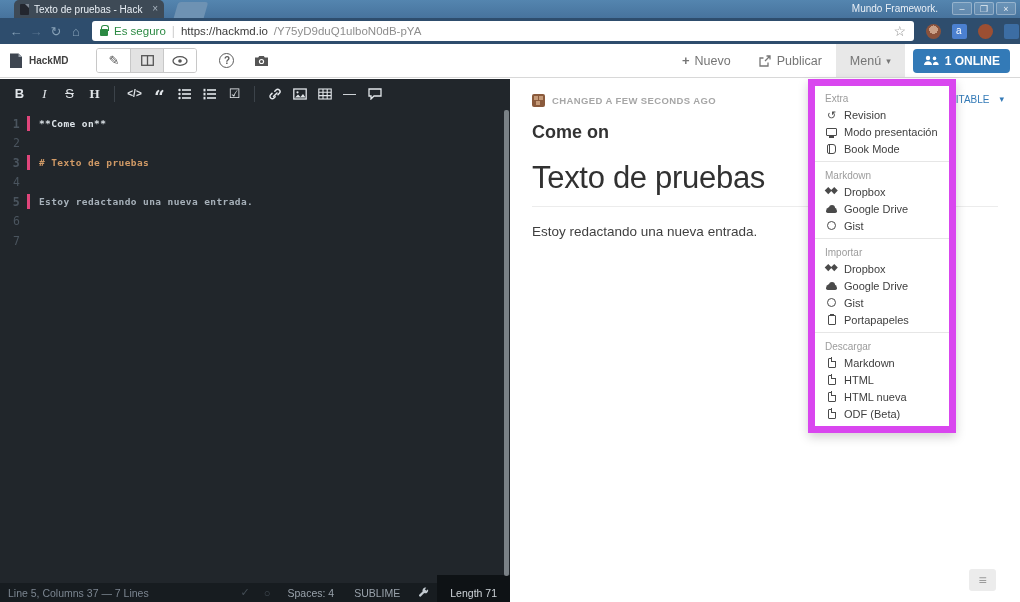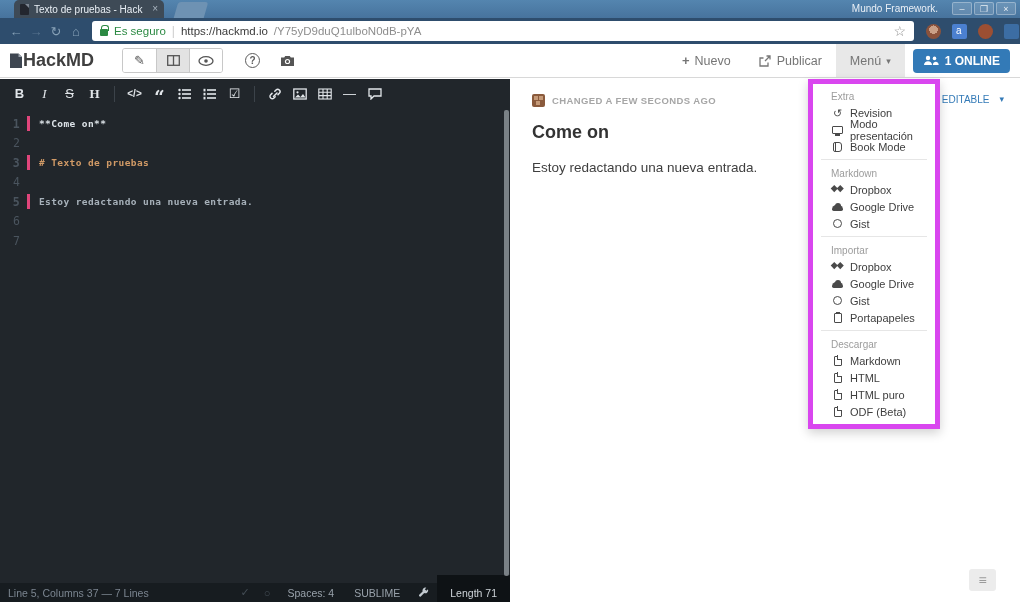--- a/index.html
+++ b/index.html
@@ -32,21 +32,21 @@
   .ext-icons{display:flex;gap:11px;margin-left:12px;align-items:center}
   .ext{width:15px;height:15px}
   .ext-avatar{border-radius:50%;background:radial-gradient(circle at 50% 38%,#caa087 35%,#8a523c 36%)}
   .ext-translate{background:#4b80d0;border-radius:2px;position:relative}
   .ext-translate::before{content:"a";color:#fff;font-size:10px;position:absolute;left:4px;top:1px}
   .ext-cookie{border-radius:50%;background:#9c4f33}
   .ext-app{background:#3c6da3;border-radius:2px}
 
   
   .appheader{position:absolute;top:44px;left:0;right:0;height:34px;background:#fff;border-bottom:1px solid #d8d8d8;display:flex;align-items:center}
-  .brand{display:flex;align-items:center;margin-left:9px;font-size:18px;color:#404040;font-weight:700}
+  .brand{display:flex;align-items:center;gap:6px;margin-left:9px;font-size:10px;color:#404040;font-weight:700}
   .viewgroup{display:flex;margin-left:28px;border:1px solid #c8c8c8;border-radius:3px;overflow:hidden;height:25px}
   .viewbtn{width:33px;display:flex;align-items:center;justify-content:center;color:#555;background:#fff;border-left:1px solid #c8c8c8;font-size:13px}
   .viewbtn:first-child{border-left:none}
   .viewbtn.active{background:#e3e3e3}
   .round-help{margin-left:22px;width:15px;height:15px;border:1.5px solid #5c5c5c;border-radius:50%;color:#5c5c5c;font-size:10px;font-weight:700;display:flex;align-items:center;justify-content:center}
   .cam{margin-left:20px;display:flex}
   .header-right{margin-left:auto;display:flex;align-items:center;height:100%}
   .hbtn{color:#757575;font-size:12.5px;display:flex;align-items:center;gap:5px;padding:0 14px;height:100%}
   .hbtn .plus{font-size:13px;font-weight:700}
   .menu-btn{background:#e8e8e8}
@@ -88,21 +88,21 @@
   .avatar{width:13px;height:13px;border-radius:2px;background:#8a5a3c;position:relative;flex:0 0 13px}
   .avatar::before{content:"";position:absolute;left:2px;top:2px;width:4px;height:4px;background:#c59a78;box-shadow:5px 0 #c59a78,2px 5px #c59a78}
   .changed{font-size:9.5px;color:#a6a6a6;font-weight:700;letter-spacing:.4px}
   .editable{position:absolute;right:16px;top:15px;color:#337ab7;font-size:10px;font-weight:400;display:flex;gap:10px;}
   .lead{margin-top:15px;font-weight:700;font-size:18px;color:#333}
   h1.doc-title{font-size:31px;font-weight:500;color:#313131;margin-top:17px;padding-bottom:10px;border-bottom:1px solid #ececec;letter-spacing:-.3px}
   .body-p{margin-top:17px;font-size:13.5px;color:#3f3f3f}
   .toc-btn{position:absolute;right:24px;bottom:11px;width:27px;height:22px;background:#ececec;border-radius:3px;color:#9b9b9b;display:flex;align-items:center;justify-content:center;font-size:14px}
 
   
-  .dropdown{position:absolute;left:808px;top:79px;width:132px;background:#fff;border:5px solid #d946ef;box-shadow:0 4px 10px rgba(0,0,0,.18);padding:3px 8px 4px;z-index:50}
+  .dropdown{position:absolute;left:808px;top:79px;width:148px;background:#fff;border:7px solid #d946ef;box-shadow:0 4px 10px rgba(0,0,0,.18);padding:3px 0 4px;z-index:50}
   .dd-header{font-size:10px;color:#9c9c9c;padding:4px 10px 2px}
   .dd-item{display:flex;align-items:center;gap:6px;padding:2px 10px;font-size:11px;color:#3e3e3e;height:17px;cursor:pointer}
   .dd-div{border-top:1px solid #e6e6e6;margin:4px 0}
   .gi{flex:0 0 13px;text-align:center;color:#4a4a4a;font-size:11px;line-height:12px;display:flex;align-items:center;justify-content:center}
   .mon{width:11px;height:8px;border:1.3px solid #4a4a4a;border-radius:1px;display:block;position:relative}
   .mon::after{content:"";position:absolute;left:2px;bottom:-3px;width:5px;height:1.6px;background:#4a4a4a}
   .book{width:9px;height:10px;border:1.3px solid #4a4a4a;border-radius:2px 3px 3px 2px;display:block;position:relative}
   .book::before{content:"";position:absolute;left:1px;top:0;bottom:0;width:1.3px;background:#4a4a4a}
   .dbx{width:12px;height:10px;display:block;position:relative}
   .dbx::before,.dbx::after{content:"";position:absolute;top:1px;width:4.5px;height:4.5px;background:#4a4a4a;transform:rotate(45deg)}
@@ -356,20 +356,21 @@
         <span class="changed">CHANGED A FEW SECONDS AGO</span>
       </div>
       <span class="editable">
         <svg width="10" height="11" viewBox="0 0 10 11">
             <path d="M5 .5L9.3 2v3.2C9.3 8.2 7 10 5 10.7 3 10 .7 8.2 .7 5.2V2z" fill="#337ab7"></path>
           </svg>
         <span>EDITABLE</span>
         <span class="caret">▾</span>
       </span>
       <div class="lead">Come on</div>
+      <h1 class="doc-title">Texto de pruebas</h1>
       <p class="body-p">Estoy redactando una nueva entrada.</p>
       <div class="toc-btn">
           <span>≡</span>
         </div>
     </div>
   </div>
 
   <div class="dropdown">
     <div class="dd-header">Extra</div>
     <div class="dd-item">
@@ -448,21 +449,21 @@
     <div class="dd-item">
         <span class="gi">
           <span class="fil"></span>
         </span>
         <span>HTML</span>
       </div>
     <div class="dd-item">
         <span class="gi">
           <span class="fil"></span>
         </span>
-        <span>HTML puro</span>
+        <span>HTML nueva</span>
       </div>
     <div class="dd-item">
         <span class="gi">
           <span class="fil"></span>
         </span>
         <span>ODF (Beta)</span>
       </div>
   </div>
 
 </div>

